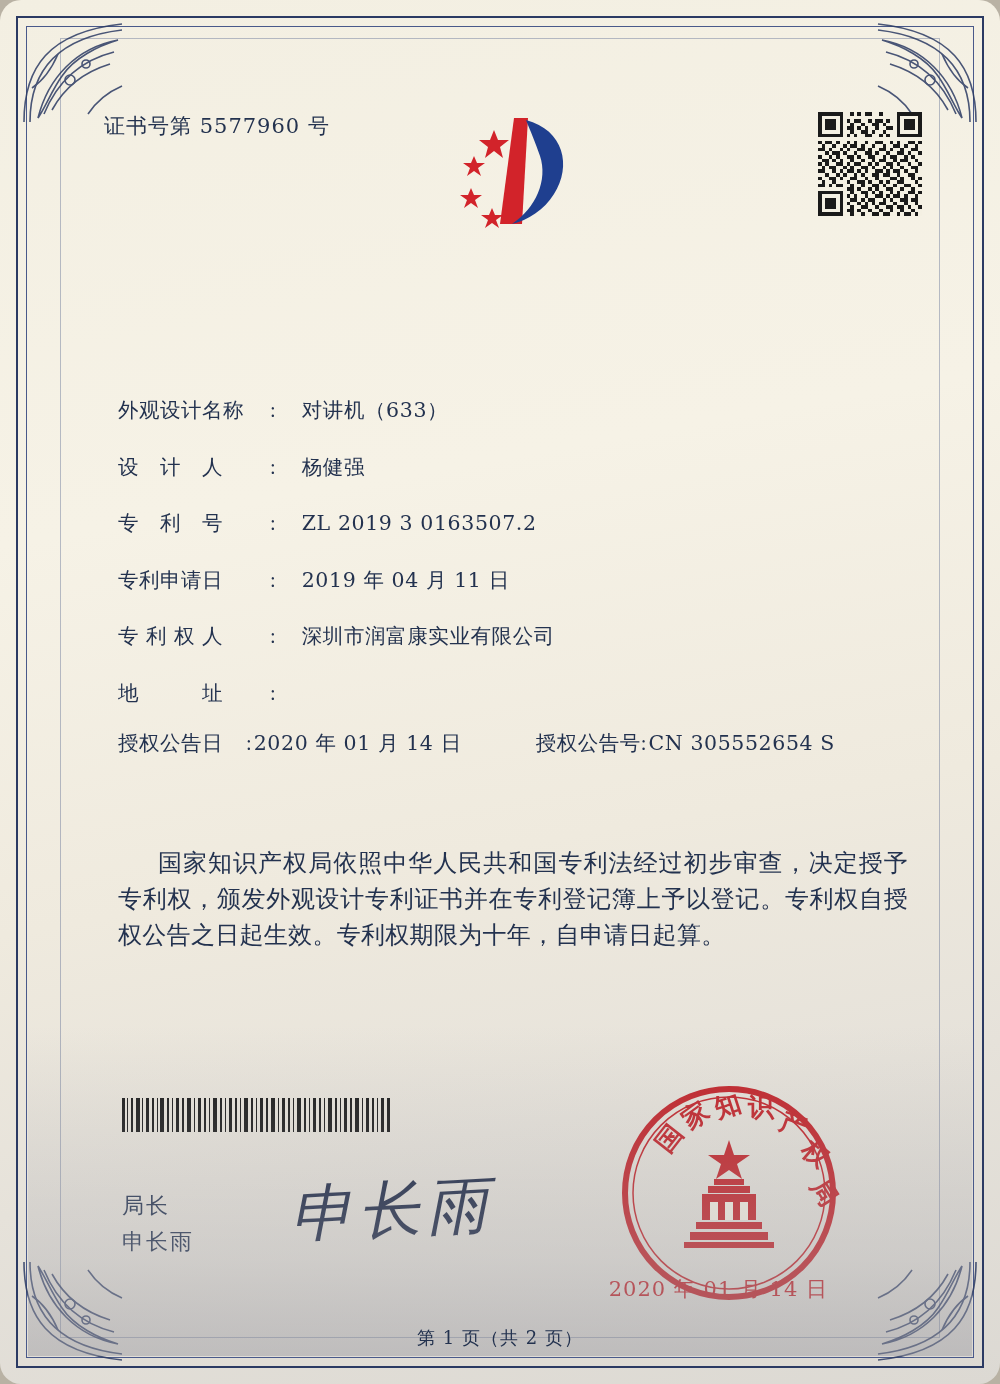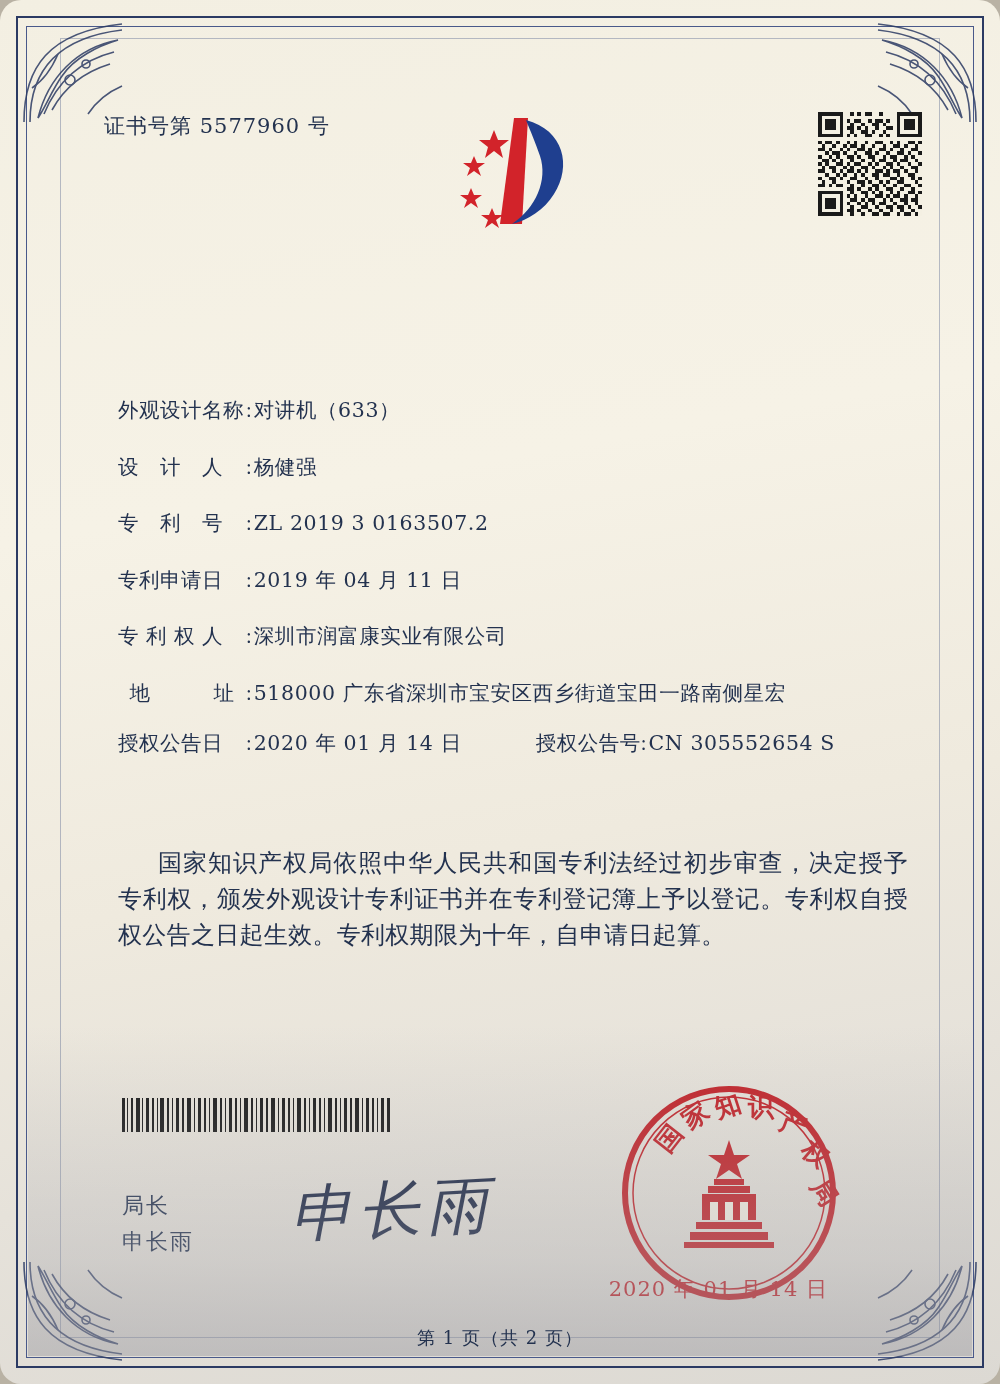--- a/index.html
+++ b/index.html
@@ -80,20 +80,21 @@
     left: 118px;
     top: 400px;
     right: 90px;
     font-size: 20.5px;
     line-height: 1;
   }
   .field-row {
     display: flex;
     align-items: baseline;
     margin-bottom: 36px;
+    gap: 24px;
   }
   .f-label {
     width: 128px;
     flex: 0 0 128px;
     font-family: "DejaVu Serif", serif;
     letter-spacing: 0.5px;
   }
   .f-colon { margin-right: 2px; }
   .f-value {
     font-family: "DejaVu Serif", serif;
@@ -352,24 +353,23 @@
       <span class="f-colon">:</span>
       <span class="f-value">2019 年 04 月 11 日</span>
     </div>
 
     <div class="field-row">
       <span class="f-label">专 利 权 人</span>
       <span class="f-colon">:</span>
       <span class="f-value">深圳市润富康实业有限公司</span>
     </div>
 
-    <div class="field-row" style="margin-bottom:30px;text-align:center;">
+    <div class="field-row" style="margin-bottom:30px;">
       <span class="f-label">地　　　址</span>
       <span class="f-colon">:</span>
-      <span class="f-value">518000 广东省深圳市宝安区西乡街道宝田一路南侧星宏</span>
     </div>
 
 
     <div class="row-two-col">
       <span class="f-label">授权公告日</span>
       <span class="f-colon">:</span>
       <span class="f-value">2020 年 01 月 14 日</span>
       <span class="col-right">
         <span class="f-label">授权公告号</span>
         <span class="f-colon">:</span>

